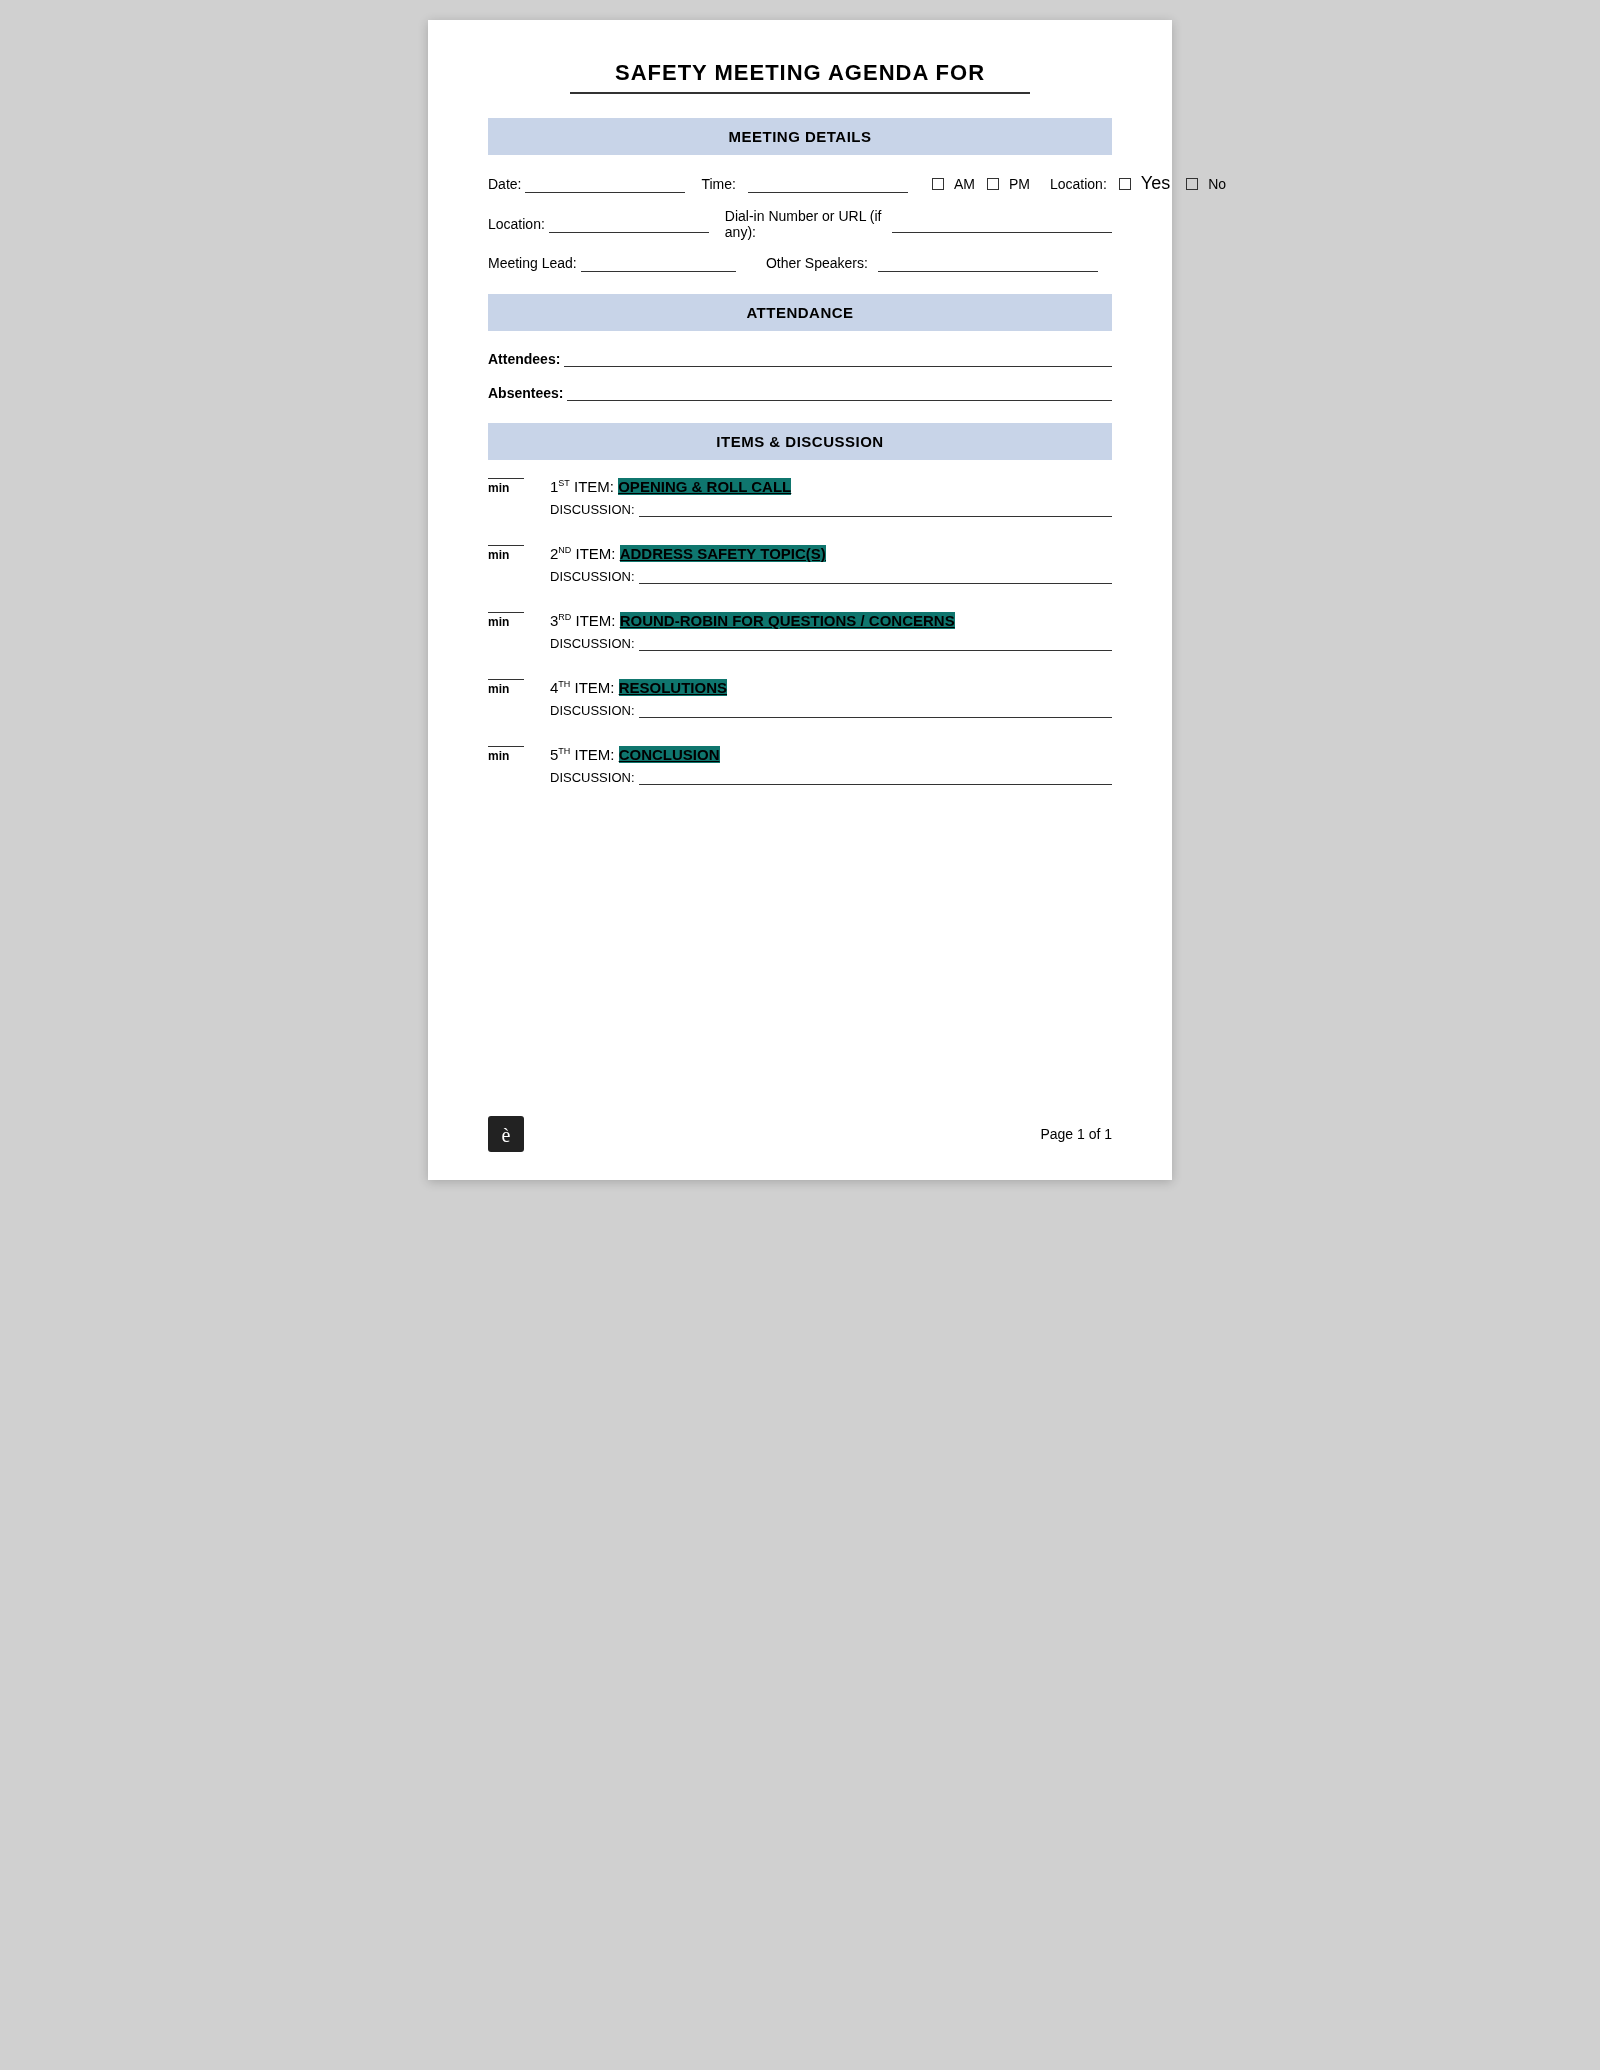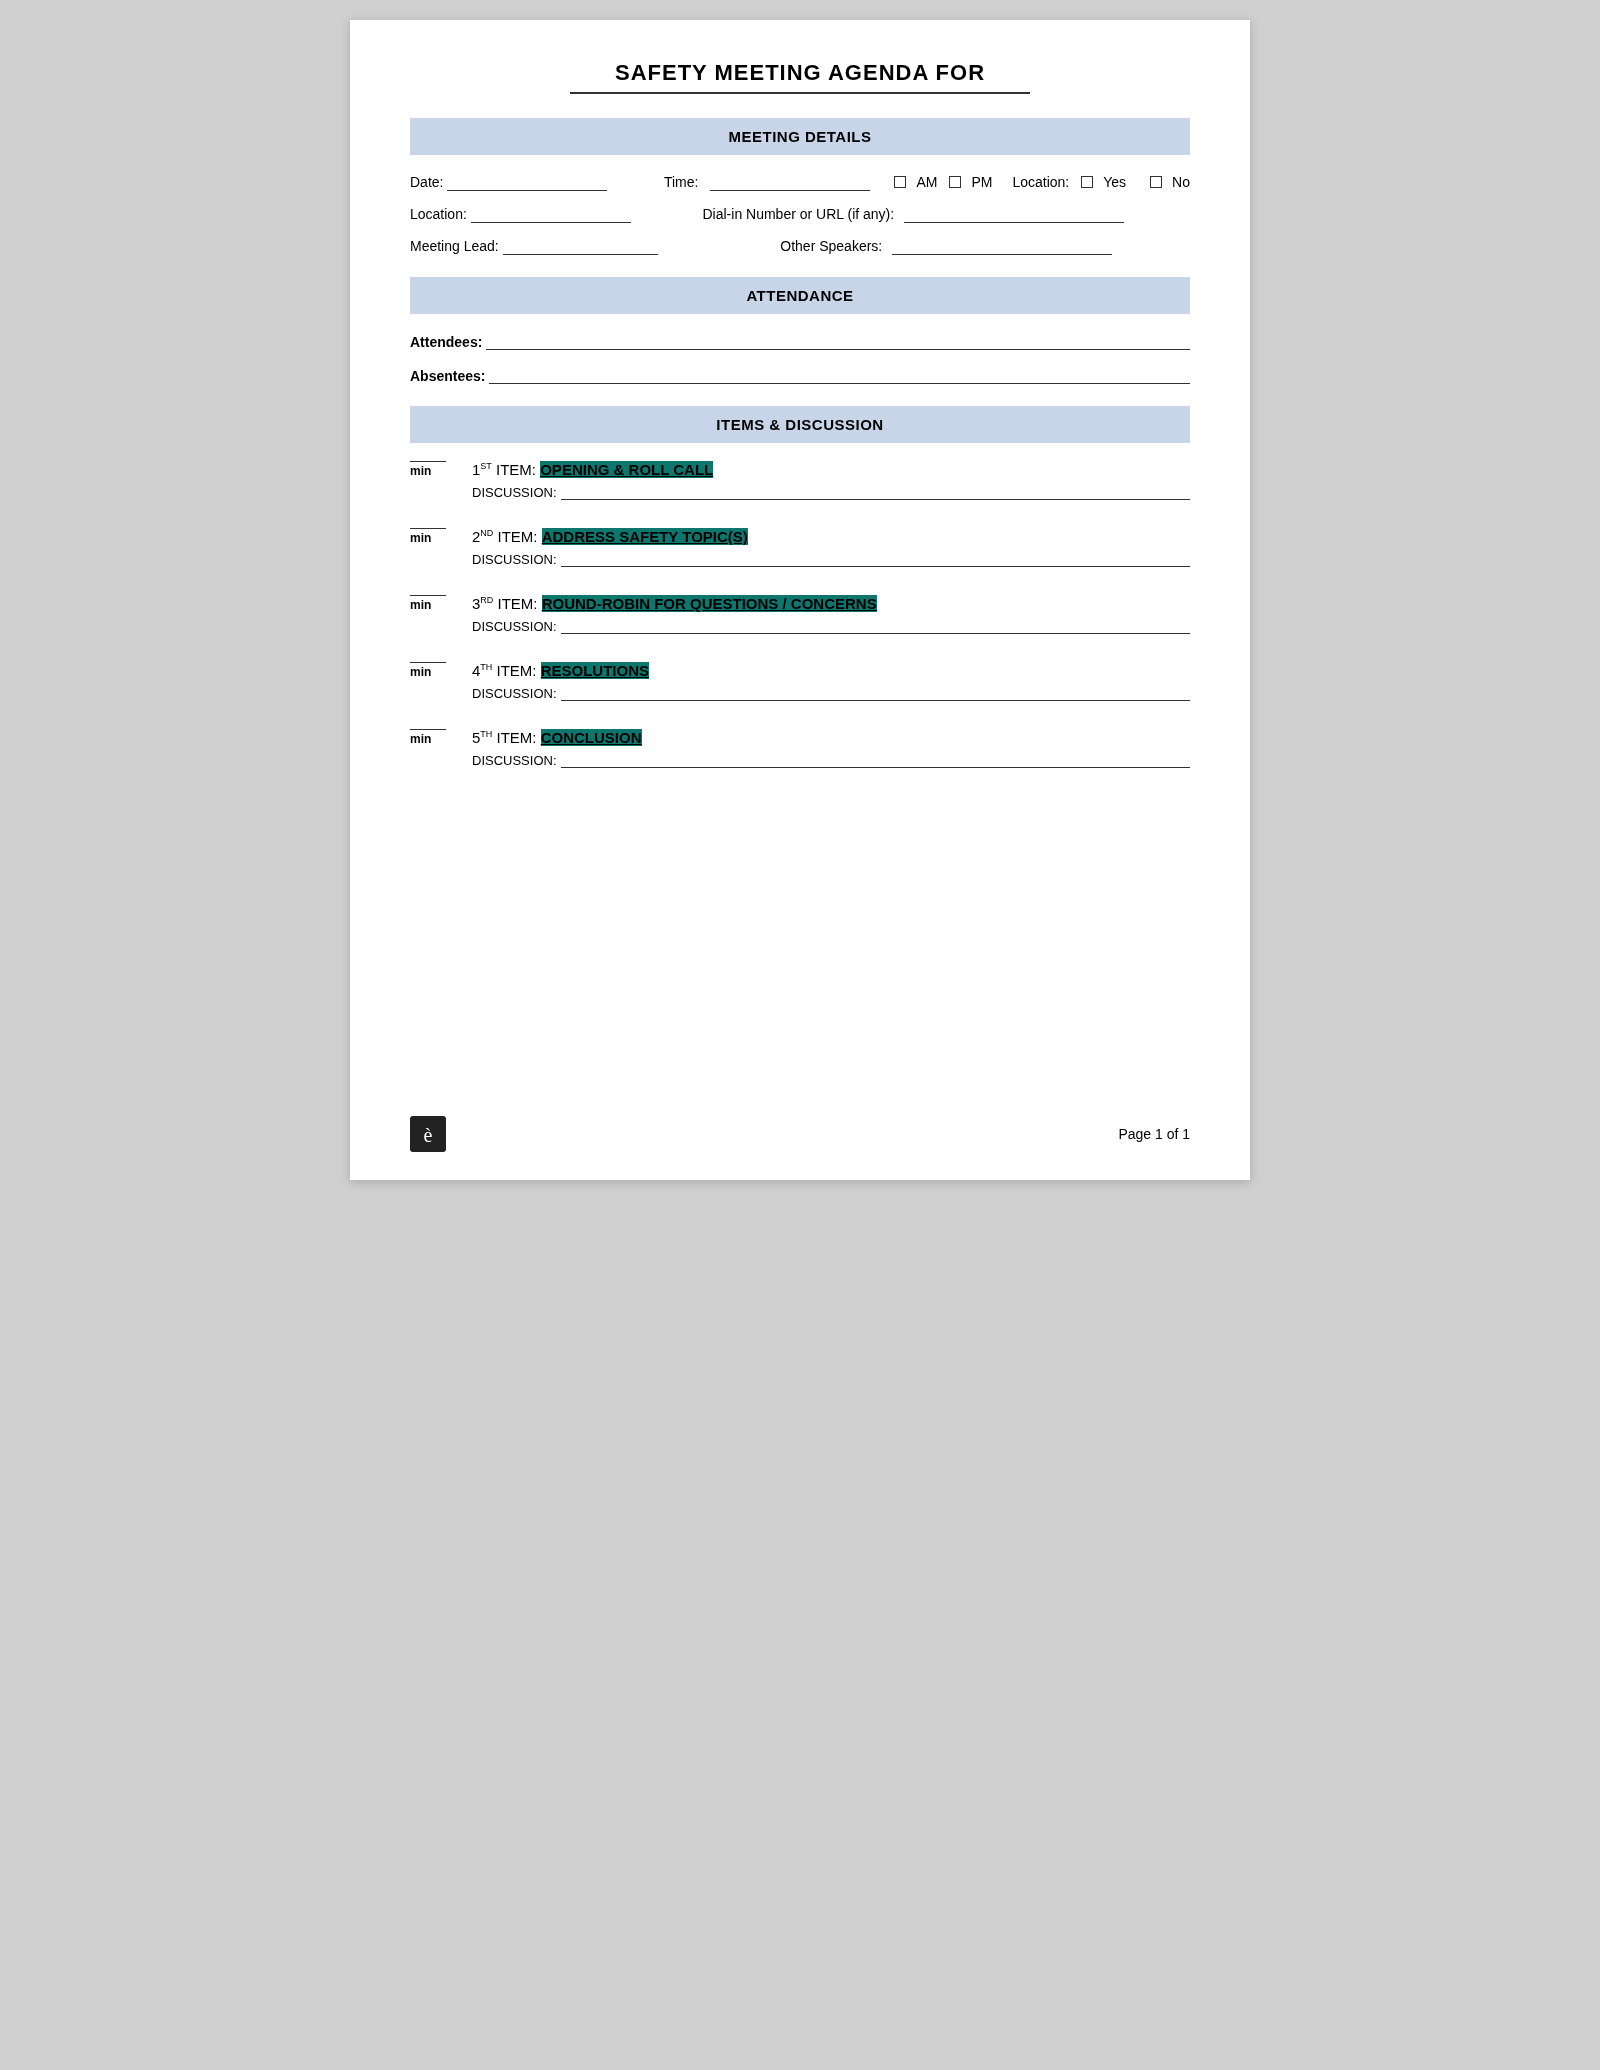--- a/index.html
+++ b/index.html
@@ -13,21 +13,21 @@
       display: flex;
       justify-content: center;
       align-items: flex-start;
       min-height: 100vh;
       padding: 20px;
       font-family: Arial, sans-serif;
     }
 
     .page {
       background: #ffffff;
-      width: 900px;
+      width: 744px;
       min-height: 1160px;
       padding: 40px 60px 40px 60px;
       position: relative;
       box-shadow: 0 2px 10px rgba(0,0,0,0.2);
     }
 
     .doc-title {
       text-align: center;
       font-size: 22px;
       font-weight: bold;
@@ -230,21 +230,21 @@
       </div>
       <div style="display:flex; align-items:center; flex:2; gap:8px;text-align:center;">
         <span class="label">Time:</span>
         <span class="underline-field"></span>
         <span class="checkbox-square"></span>
         <span style="font-size:14px; margin-right:4px;">AM</span>
         <span class="checkbox-square"></span>
         <span style="font-size:14px; margin-right:12px;">PM</span>
         <span style="font-size:14px; margin-right:4px;">Location:</span>
         <span class="checkbox-square"></span>
-        <span style="font-size:14px; margin-right:16px;">Yes</span>
+        <span style="font-size:18px; margin-right:8px;">Yes</span>
         <span class="checkbox-square"></span>
         <span style="font-size:14px;">No</span>
       </div>
     </div>
 
     <div class="details-row">
       <div style="display:flex; align-items:center; flex:1.2;">
         <span class="label">Location:</span>
         <span class="underline-field"></span>
       </div>

